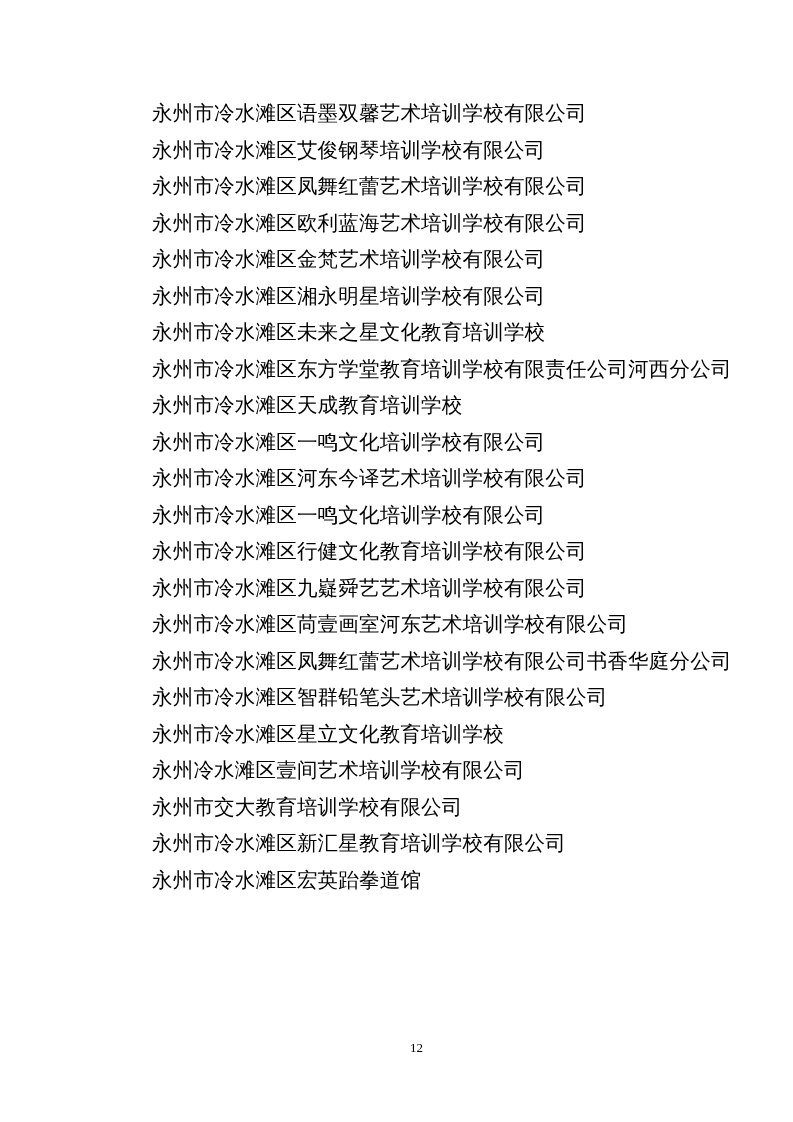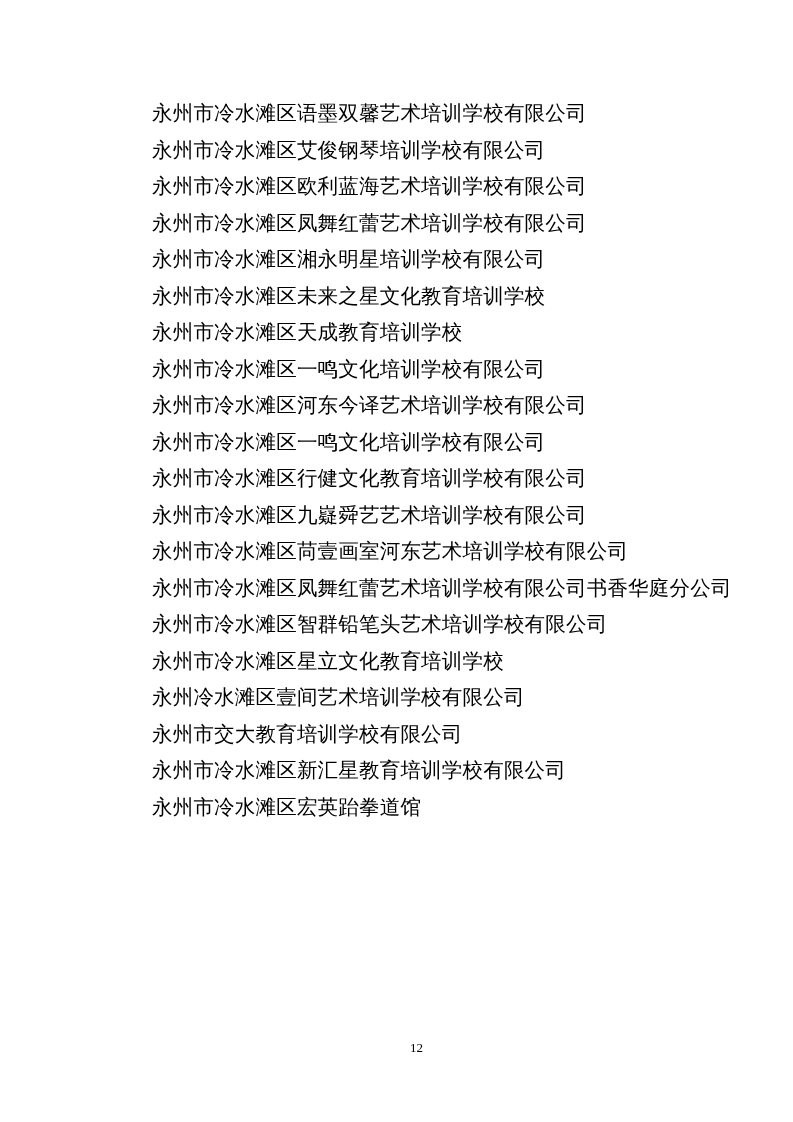--- a/index.html
+++ b/index.html
@@ -46,24 +46,26 @@
     padding-left: 40px;
   }
 </style>
 </head>
 <body>
 
 <div class="page">
   <div class="doc-body">
     <div class="line">永州市冷水滩区语墨双馨艺术培训学校有限公司</div>
     <div class="line">永州市冷水滩区艾俊钢琴培训学校有限公司</div>
+    <div class="line">永州市冷水滩区凤舞红蕾艺术培训学校有限公司</div>
     <div class="line">永州市冷水滩区欧利蓝海艺术培训学校有限公司</div>
-    <div class="line">永州市冷水滩区凤舞红蕾艺术培训学校有限公司</div>
+    <div class="line">永州市冷水滩区金梵艺术培训学校有限公司</div>
     <div class="line">永州市冷水滩区湘永明星培训学校有限公司</div>
     <div class="line">永州市冷水滩区未来之星文化教育培训学校</div>
+    <div class="line">永州市冷水滩区东方学堂教育培训学校有限责任公司河西分公司</div>
     <div class="line">永州市冷水滩区天成教育培训学校</div>
     <div class="line">永州市冷水滩区一鸣文化培训学校有限公司</div>
     <div class="line">永州市冷水滩区河东今译艺术培训学校有限公司</div>
     <div class="line">永州市冷水滩区一鸣文化培训学校有限公司</div>
     <div class="line">永州市冷水滩区行健文化教育培训学校有限公司</div>
     <div class="line">永州市冷水滩区九嶷舜艺艺术培训学校有限公司</div>
     <div class="line">永州市冷水滩区苘壹画室河东艺术培训学校有限公司</div>
     <div class="line">永州市冷水滩区凤舞红蕾艺术培训学校有限公司书香华庭分公司</div>
     <div class="line">永州市冷水滩区智群铅笔头艺术培训学校有限公司</div>
     <div class="line">永州市冷水滩区星立文化教育培训学校</div>

